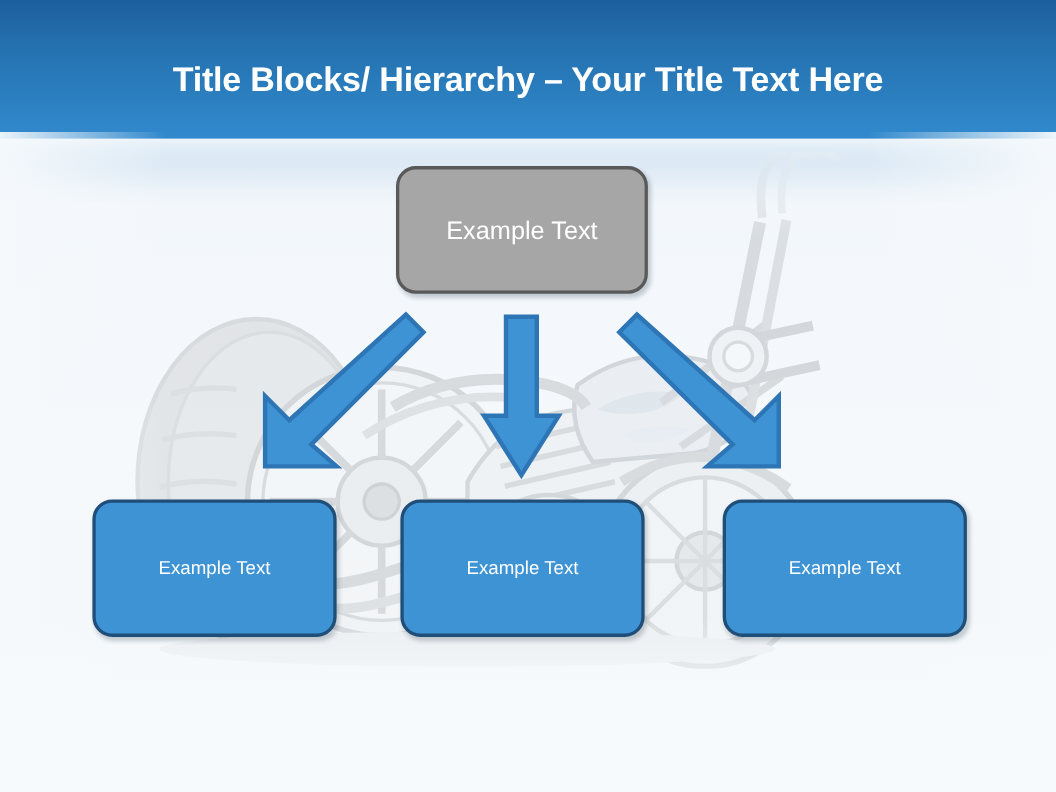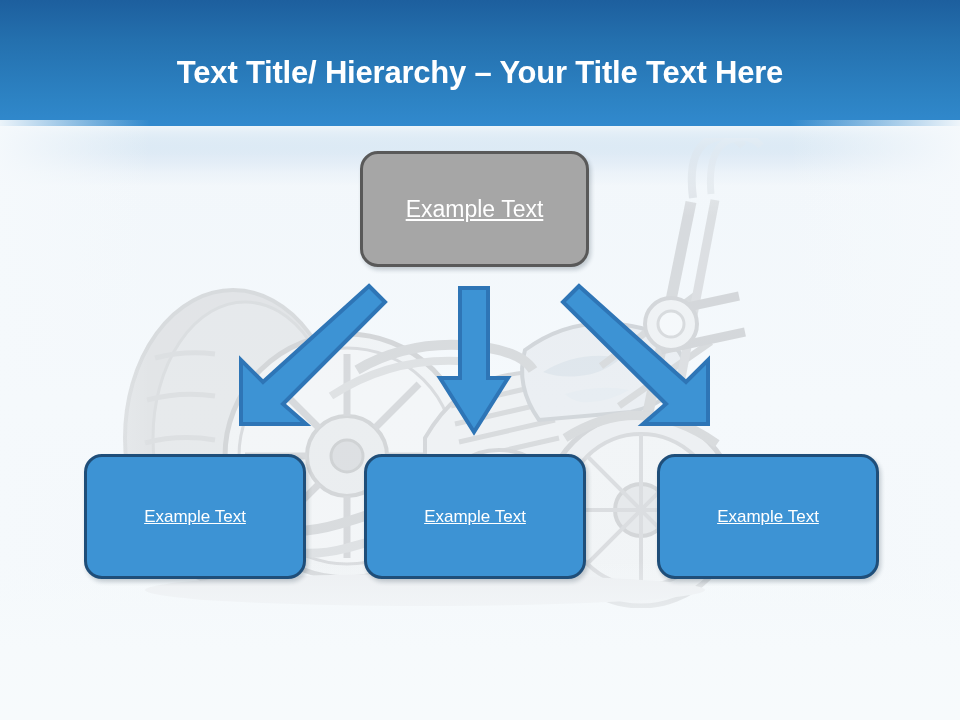--- a/index.html
+++ b/index.html
@@ -133,21 +133,21 @@
     background: #3d93d4;
     border: 3px solid #1f4e79;
     border-radius: 18px;
     font-size: 17px;
     top: 454px;
   }
   .node-left   { left: 84px;  }
   .node-mid    { left: 364px; }
   .node-right  { left: 657px; }
 
-  .node-label { pointer-events: none; text-decoration: underline; }
+  .node-label { pointer-events: none; }
 
   
   .arrows {
     position: absolute;
     left: 0; top: 0;
     width: 960px; height: 720px;
     z-index: 3;
     pointer-events: none;
   }
 </style>
@@ -224,21 +224,21 @@
       </g>
     </svg>
   </div>
 
   <div class="bg-fade-top"></div>
   <div class="bg-fade-left"></div>
   <div class="bg-fade-right"></div>
   <div class="bg-fade-bottom"></div>
 
   <div class="title-bar">
-    <div class="title-text"><span class="title-strong">Text Title/ Hierarchy –</span><span class="title-rest"> Your Title Text Here</span></div>
+    <div class="title-text"><span class="title-strong">Title Blocks/ Hierarchy –</span><span class="title-rest"> Your Title Text Here</span></div>
   </div>
 
   <svg class="arrows" viewBox="0 0 960 720" xmlns="http://www.w3.org/2000/svg">
 
     <g>
       <polygon points="369,286 385,302 283,404 306,424 241,424 241,360 263,382" fill="#3d93d4" stroke="#2e75b6" stroke-width="4" stroke-linejoin="miter"></polygon>
     </g>
 
     <g>
       <polygon points="460,288 488,288 488,378 508,378 474,432 440,378 460,378" fill="#3d93d4" stroke="#2e75b6" stroke-width="4" stroke-linejoin="miter"></polygon>

